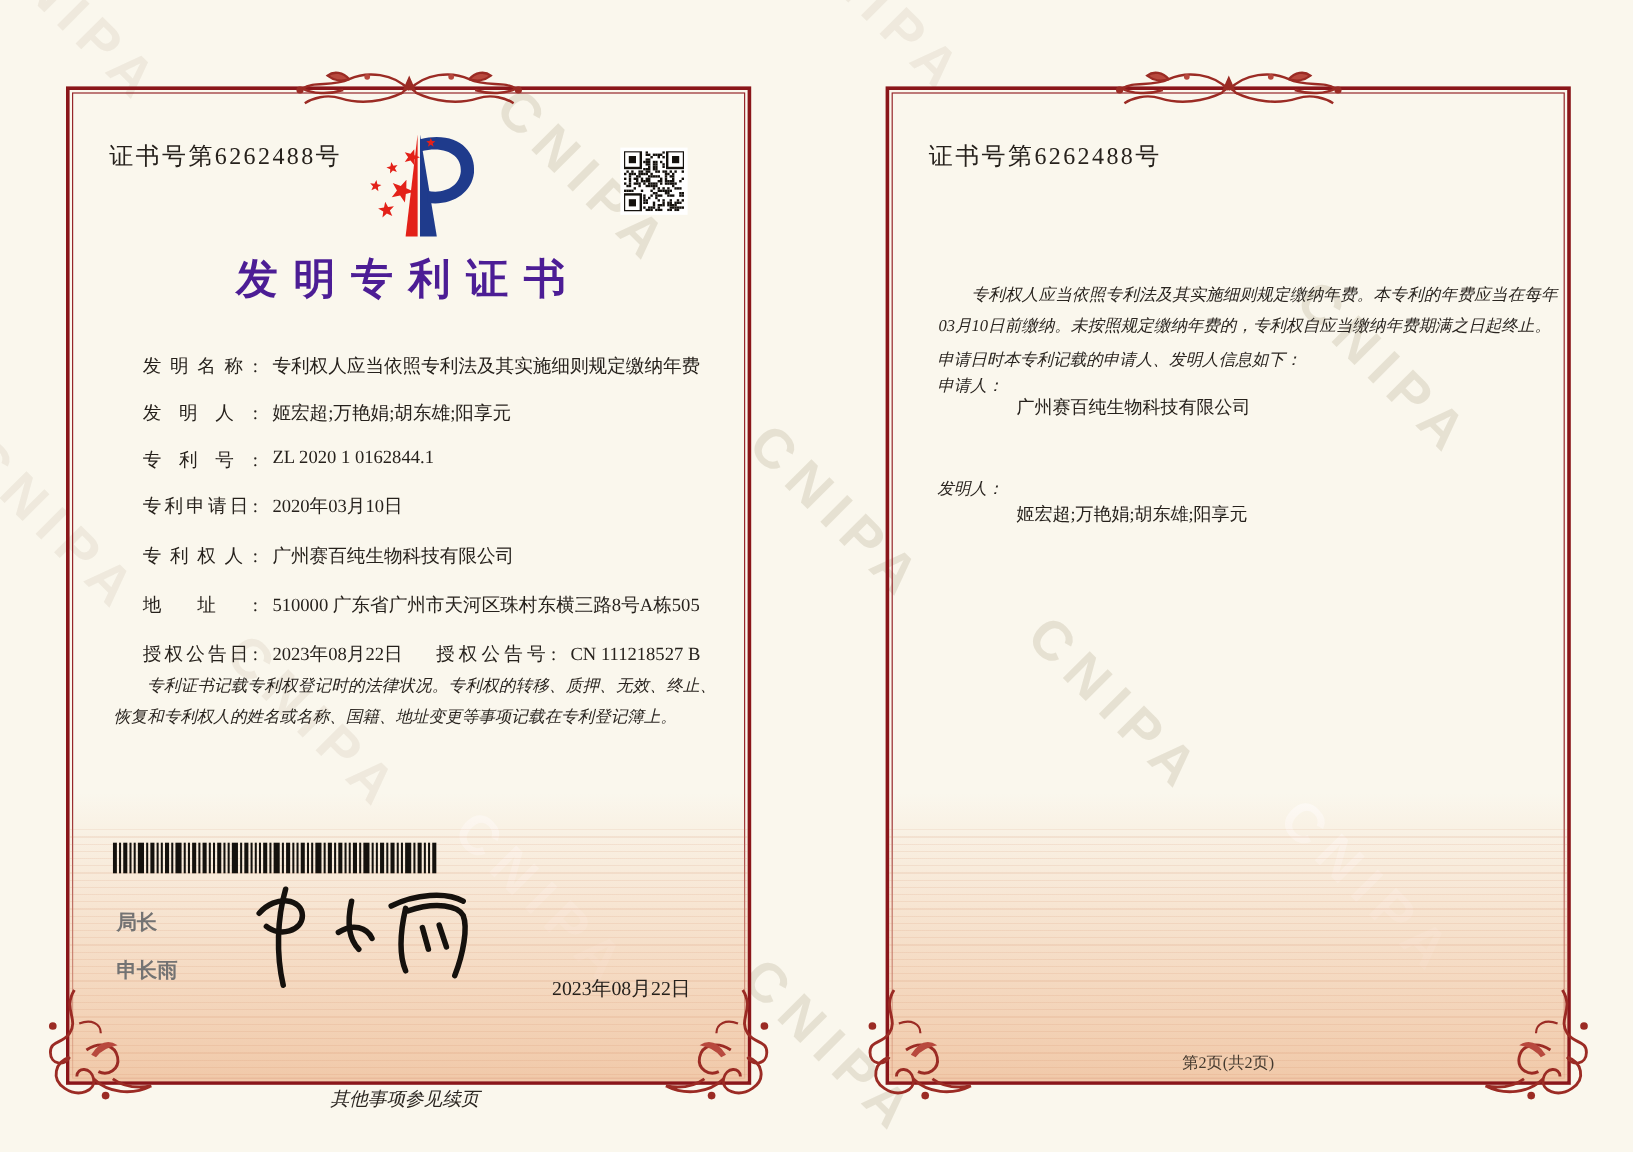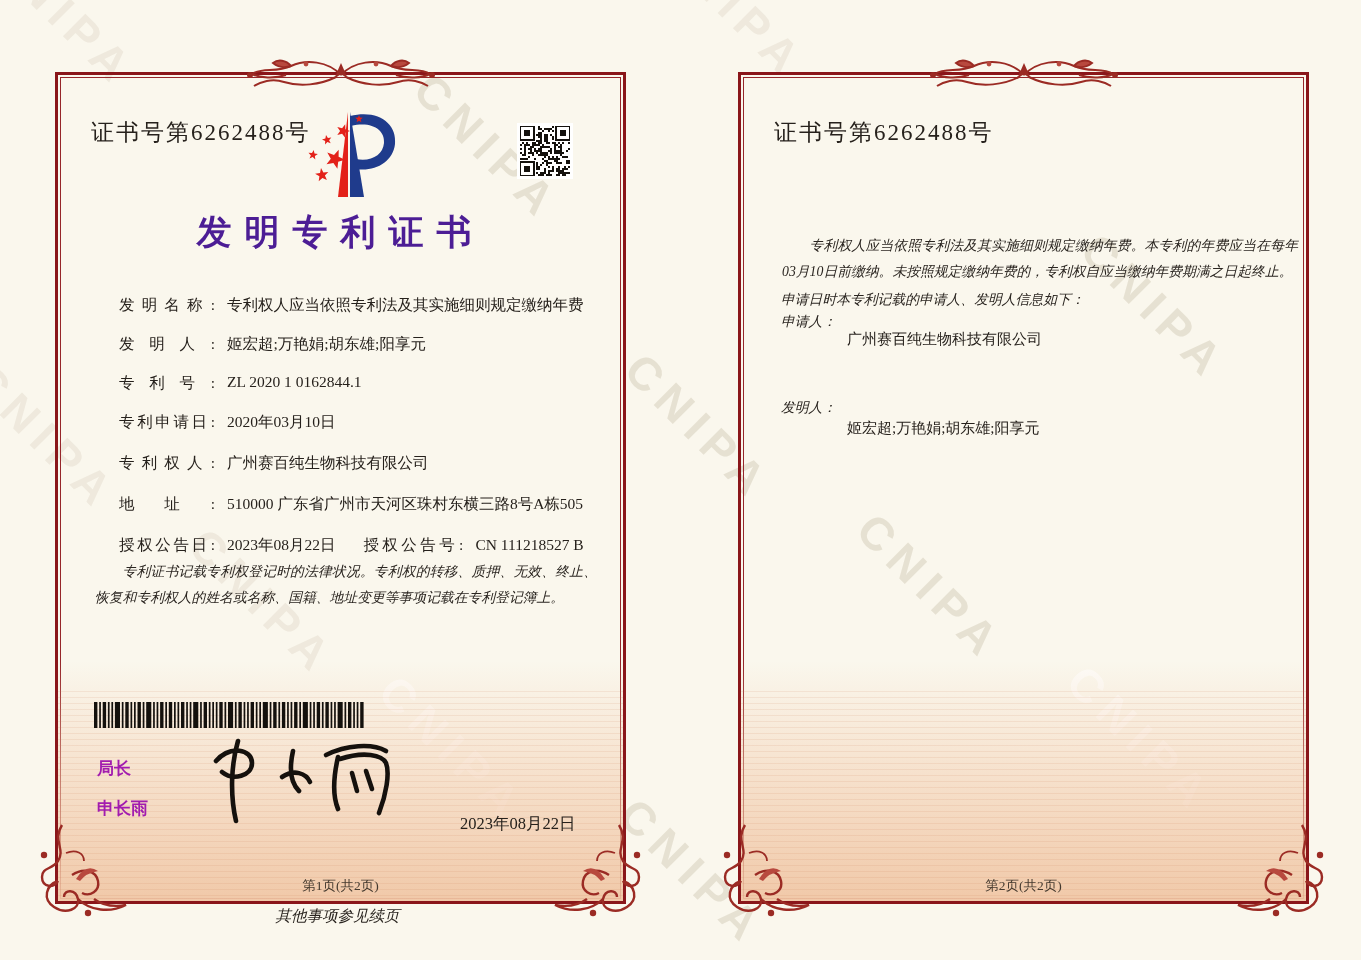--- a/index.html
+++ b/index.html
@@ -25,37 +25,37 @@
   .wave-lines{position:absolute;left:0;right:0;bottom:0;height:210px;opacity:.55;
     background:repeating-linear-gradient(180deg,rgba(201,118,77,0.22) 0 1px,rgba(255,255,255,0) 1px 6px);}
 
   
   .ornament-top{position:absolute;top:-20px;left:50%;transform:translateX(-50%);}
   .corner{position:absolute;width:112px;height:112px;}
   .corner.bl{left:-26px;bottom:-26px;}
   .corner.br{right:-26px;bottom:-26px;transform:scaleX(-1);}
 
   
-  .cert-no{position:absolute;left:33px;top:42px;font-size:23px;letter-spacing:2px;}
+  .cert-no{position:absolute;left:33px;top:42px;font-size:20px;letter-spacing:2px;}
   .logo{position:absolute;left:233px;top:34px;}
   .qr{position:absolute;left:459px;top:48px;width:56px;height:56px;background:#fff;padding:3px;box-sizing:border-box;}
   .title{position:absolute;left:0;right:0;top:134px;text-align:center;font-size:35px;
          font-weight:bold;letter-spacing:13px;color:#4c1d95;}
   .fields{position:absolute;left:37px;top:212px;right:30px;font-size:15.5px;}
   .frow{position:absolute;left:0;right:0;white-space:nowrap;}
   .flabel{display:inline-block;width:96px;text-align:justify;text-align-last:justify;vertical-align:top;margin-left:24px;}
   .flabel::after{content:":";margin-left:1px;}
   .fvalue{margin-left:12px;}
   .frow2 .flabel{width:80px;}
   .paras{position:absolute;left:37px;top:484px;width:502px;font-size:13.8px;line-height:1.86;
          text-align:justify;font-style:italic;color:#2a2520;}
   .paras p{margin:0;text-indent:2em;}
   .barcode{position:absolute;left:36px;top:627px;width:300px;height:26px;overflow:hidden;}
   .signer{position:absolute;left:39px;top:682px;font-family:Liberation Sans, sans-serif;
-          font-size:17px;font-weight:bold;color:#a21caf;}
+          font-size:17px;font-weight:bold;color:#737373;}
   .signer div{margin-bottom:17px;}
   .signature{position:absolute;left:140px;top:650px;}
   .sign-date{position:absolute;left:402px;top:738px;font-size:16.5px;}
   .page-no{position:absolute;left:0;right:0;top:802px;text-align:center;font-size:13.5px;color:#44392e;}
   .cont-note{position:absolute;left:55px;top:906px;width:565px;text-align:center;
              font-size:15.5px;font-style:italic;color:#2a2520;}
 
   
   .p2-para{position:absolute;left:25px;top:142px;width:516px;font-size:13.8px;line-height:1.9;
            text-align:justify;font-style:italic;text-indent:2em;color:#2a2520;margin:16px;}
@@ -468,21 +468,20 @@
           <path d="M84,52 C96,44 108,48 112,57"></path>
           <path d="M128,30 C148,20 174,18 188,26"></path>
           <path d="M140,32 C135,54 135,72 140,84"></path>
           <path d="M142,34 C166,26 184,30 188,38 C192,48 188,70 181,88"></path>
           <path d="M154,48 L159,66"></path>
           <path d="M168,46 L174,64"></path>
         </g>
       </svg>
 
       <div class="sign-date">2023年08月22日</div>
-      <div class="page-no">第1页(共2页)</div>
     </div>
   </div>
   <div class="cont-note">其他事项参见续页</div>
 
   <div class="page" style="left:738px">
     <div class="page-inner"></div>
     <div class="wave-zone">
         <div class="wave-lines"></div>
       </div>
 

